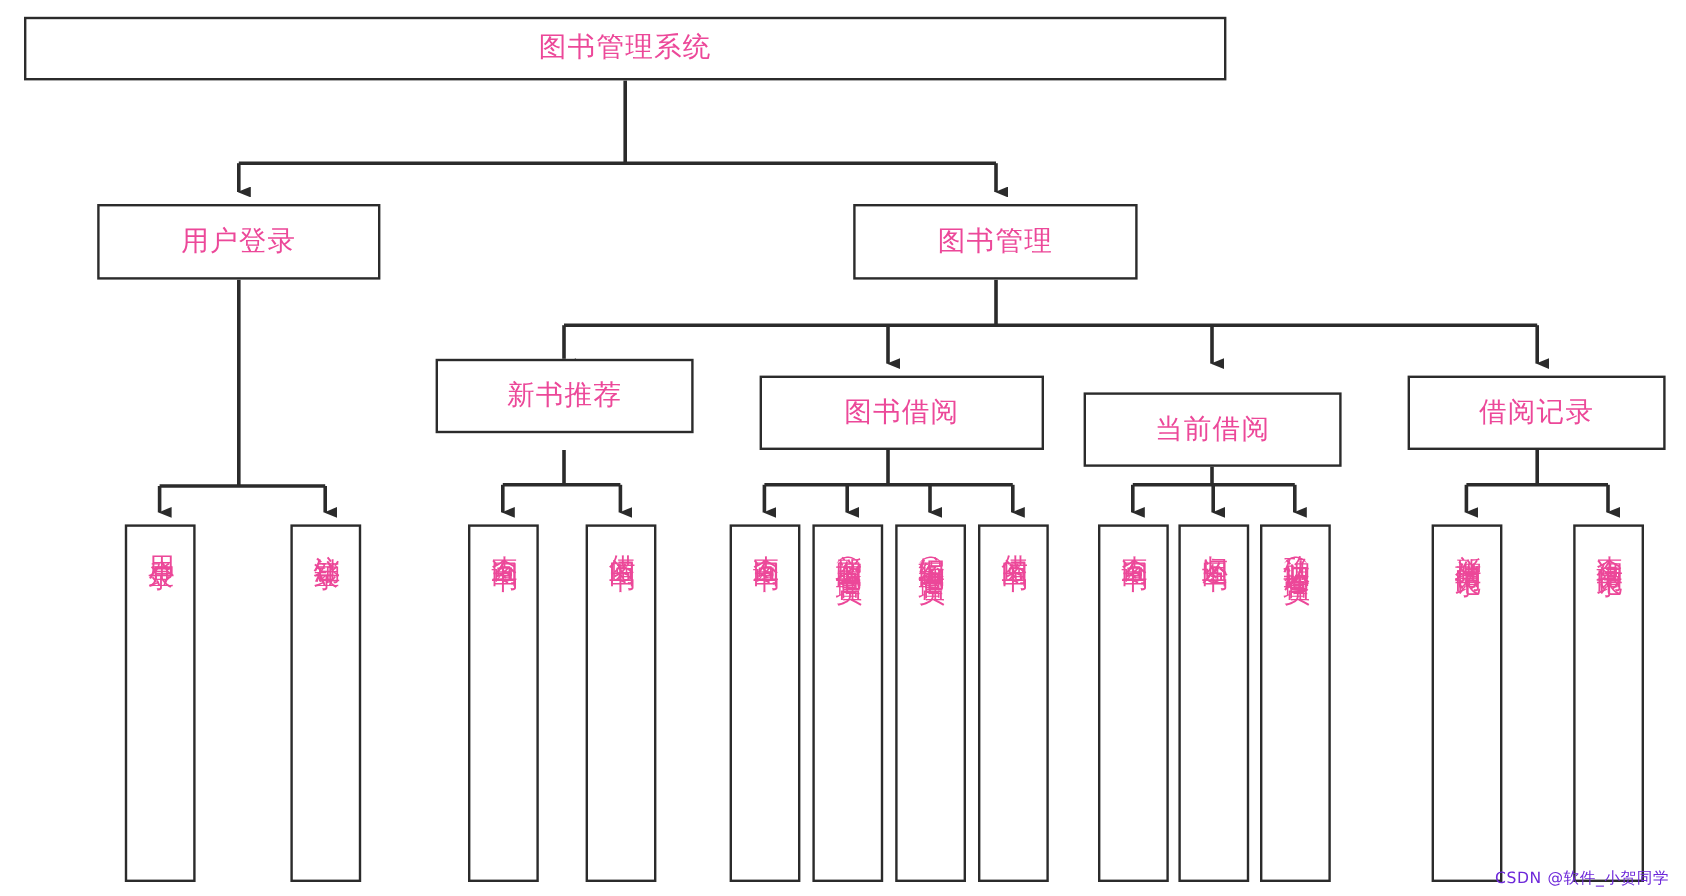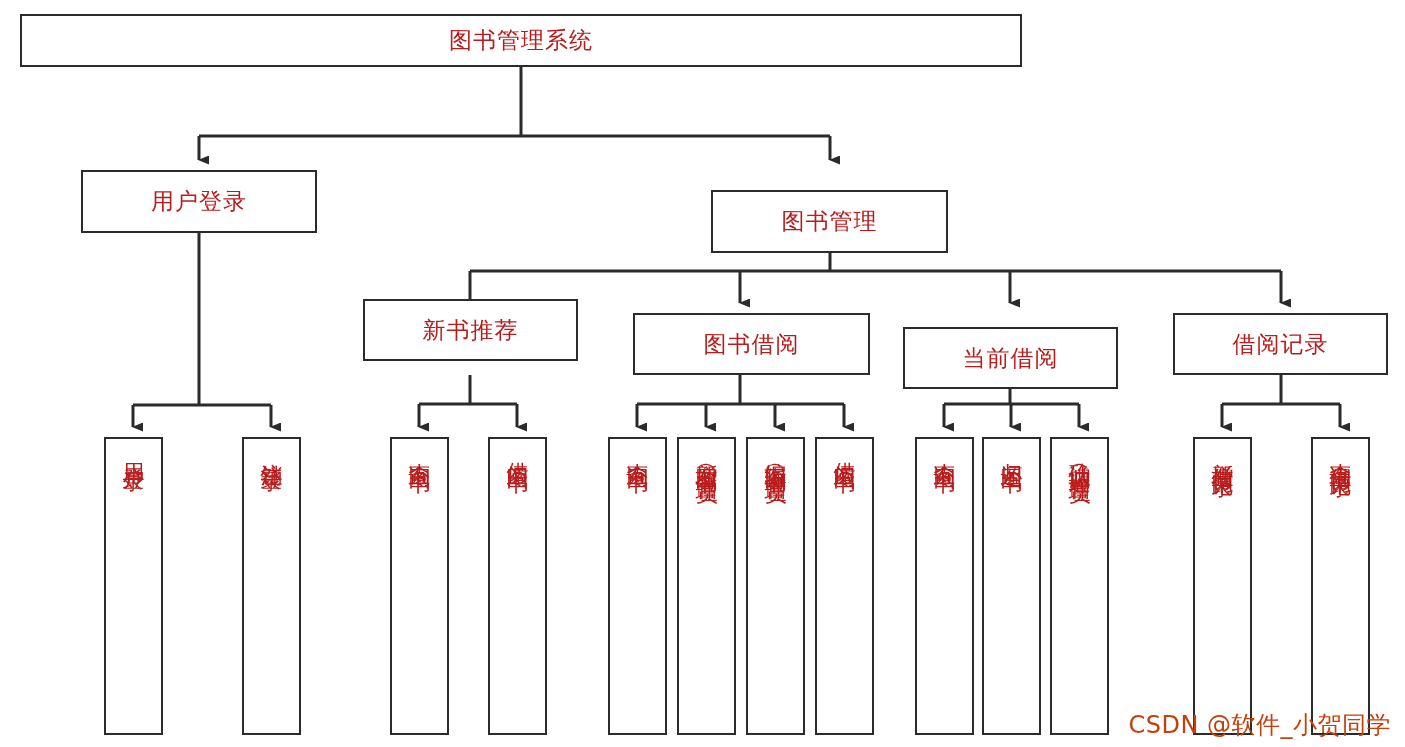--- a/index.html
+++ b/index.html
@@ -30,21 +30,21 @@
     position: absolute;
     box-sizing: border-box;
     background: #ffffff;
     border: 2.5px solid #2b2b2b;
     display: flex;
     align-items: center;
     justify-content: center;
     z-index: 3;
   }
   .node-label {
-    color: #b91c1c;
+    color: #ec4899;
     font-size: 23px;
     line-height: 1.15;
     letter-spacing: 1px;
     white-space: nowrap;
     user-select: none;
   }
   .node.leaf {
     align-items: flex-start;
     padding-top: 6px;
   }
@@ -59,22 +59,22 @@
   }
   .node.root .node-label,
   .node.level2 .node-label,
   .node.level3 .node-label {
     font-size: 23px;
   }
   .watermark {
     position: absolute;
     right: 14px;
     bottom: 6px;
-    color: #c2410c;
-    font-size: 24px;
+    color: #6d28d9;
+    font-size: 13px;
     letter-spacing: 0.5px;
     z-index: 6;
     white-space: nowrap;
     user-select: none;
   }
 </style>
 </head>
 <body>
 
 <div id="diagram-root">
@@ -131,21 +131,21 @@
   </svg>
 
   <div class="node root" style="left:20px; top:14px; width:1002px; height:53px;">
     <span class="node-label">图书管理系统</span>
   </div>
 
   <div class="node level2" style="left:81px; top:170px; width:236px; height:63px;">
     <span class="node-label">用户登录</span>
   </div>
 
-  <div class="node level2" style="left:711px; top:170px; width:237px; height:63px;margin-top:20px;">
+  <div class="node level2" style="left:711px; top:170px; width:237px; height:63px;">
     <span class="node-label">图书管理</span>
   </div>
 
   <div class="node level3" style="left:363px; top:299px; width:215px; height:62px;">
     <span class="node-label">新书推荐</span>
   </div>
 
   <div class="node level3" style="left:633px; top:313px; width:237px; height:62px;">
     <span class="node-label">图书借阅</span>
   </div>

